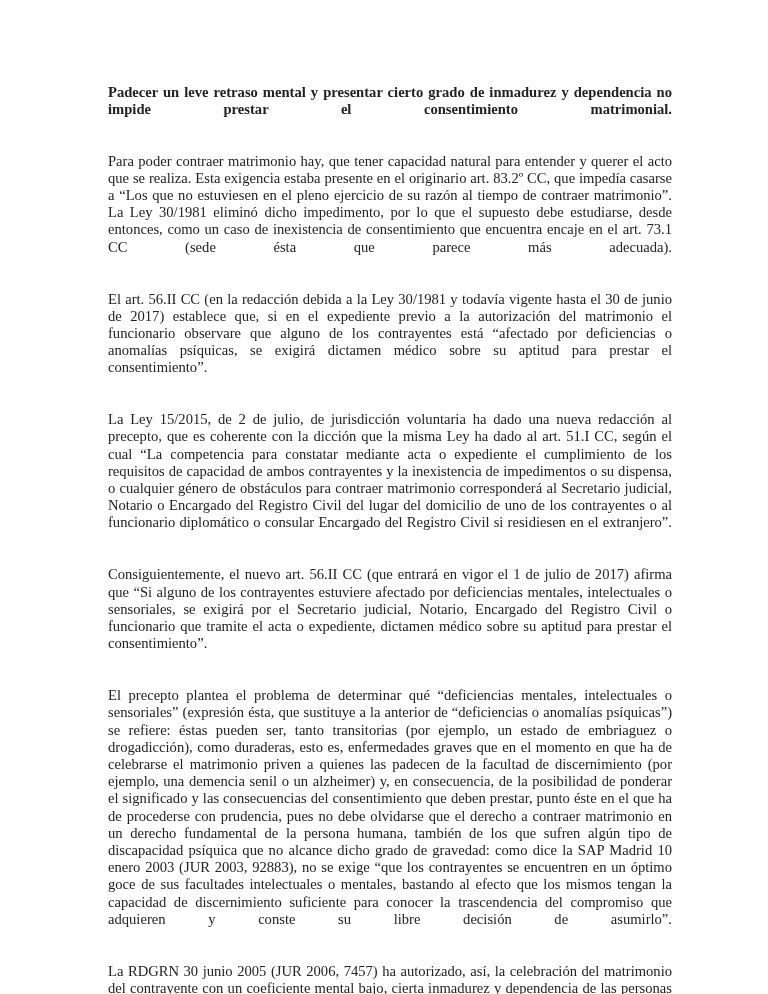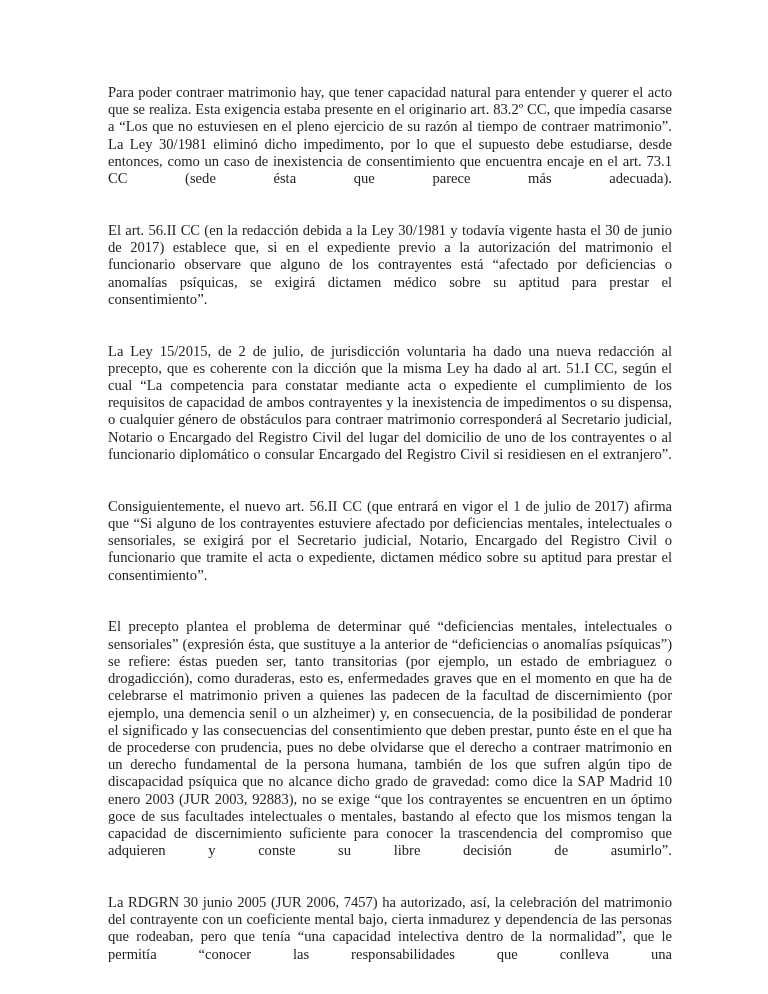--- a/index.html
+++ b/index.html
@@ -11,19 +11,20 @@
   }
   .title { font-weight: bold; text-align: justify; margin: 0 0 17px 0; }
   .title::after, p::after { content: ""; display: inline-block; width: 100%; height: 0; }
   p { margin: 0 0 17.5px 0; text-align: justify; text-align-last: left; }
   .title { text-align-last: left; }
 </style>
 </head>
 <body>
 
 <div class="page">
+  <div class="title">Padecer un leve retraso mental y presentar cierto grado de inmadurez y dependencia no impide prestar el consentimiento matrimonial.</div>
   <p>Para poder contraer matrimonio hay, que tener capacidad natural para entender y querer el acto que se realiza. Esta exigencia estaba presente en el originario art. 83.2º CC, que impedía casarse a “Los que no estuviesen en el pleno ejercicio de su razón al tiempo de contraer matrimonio”. La Ley 30/1981 eliminó dicho impedimento, por lo que el supuesto debe estudiarse, desde entonces, como un caso de inexistencia de consentimiento que encuentra encaje en el art. 73.1 CC (sede ésta que parece más adecuada).</p>
   <p>El art. 56.II CC (en la redacción debida a la Ley 30/1981 y todavía vigente hasta el 30 de junio de 2017) establece que, si en el expediente previo a la autorización del matrimonio el funcionario observare que alguno de los contrayentes está “afectado por deficiencias o anomalías psíquicas, se exigirá dictamen médico sobre su aptitud para prestar el consentimiento”.</p>
   <p>La Ley 15/2015, de 2 de julio, de jurisdicción voluntaria ha dado una nueva redacción al precepto, que es coherente con la dicción que la misma Ley ha dado al art. 51.I CC, según el cual “La competencia para constatar mediante acta o expediente el cumplimiento de los requisitos de capacidad de ambos contrayentes y la inexistencia de impedimentos o su dispensa, o cualquier género de obstáculos para contraer matrimonio corresponderá al Secretario judicial, Notario o Encargado del Registro Civil del lugar del domicilio de uno de los contrayentes o al funcionario diplomático o consular Encargado del Registro Civil si residiesen en el extranjero”.</p>
   <p>Consiguientemente, el nuevo art. 56.II CC (que entrará en vigor el 1 de julio de 2017) afirma que “Si alguno de los contrayentes estuviere afectado por deficiencias mentales, intelectuales o sensoriales, se exigirá por el Secretario judicial, Notario, Encargado del Registro Civil o funcionario que tramite el acta o expediente, dictamen médico sobre su aptitud para prestar el consentimiento”.</p>
   <p>El precepto plantea el problema de determinar qué “deficiencias mentales, intelectuales o sensoriales” (expresión ésta, que sustituye a la anterior de “deficiencias o anomalías psíquicas”) se refiere: éstas pueden ser, tanto transitorias (por ejemplo, un estado de embriaguez o drogadicción), como duraderas, esto es, enfermedades graves que en el momento en que ha de celebrarse el matrimonio priven a quienes las padecen de la facultad de discernimiento (por ejemplo, una demencia senil o un alzheimer) y, en consecuencia, de la posibilidad de ponderar el significado y las consecuencias del consentimiento que deben prestar, punto éste en el que ha de procederse con prudencia, pues no debe olvidarse que el derecho a contraer matrimonio en un derecho fundamental de la persona humana, también de los que sufren algún tipo de discapacidad psíquica que no alcance dicho grado de gravedad: como dice la SAP Madrid 10 enero 2003 (JUR 2003, 92883), no se exige “que los contrayentes se encuentren en un óptimo goce de sus facultades intelectuales o mentales, bastando al efecto que los mismos tengan la capacidad de discernimiento suficiente para conocer la trascendencia del compromiso que adquieren y conste su libre decisión de asumirlo”.</p>
   <p>La RDGRN 30 junio 2005 (JUR 2006, 7457) ha autorizado, así, la celebración del matrimonio del contrayente con un coeficiente mental bajo, cierta inmadurez y dependencia de las personas que rodeaban, pero que tenía “una capacidad intelectiva dentro de la normalidad”, que le permitía “conocer las responsabilidades que conlleva una</p>
 </div>
 
 </body></html>

